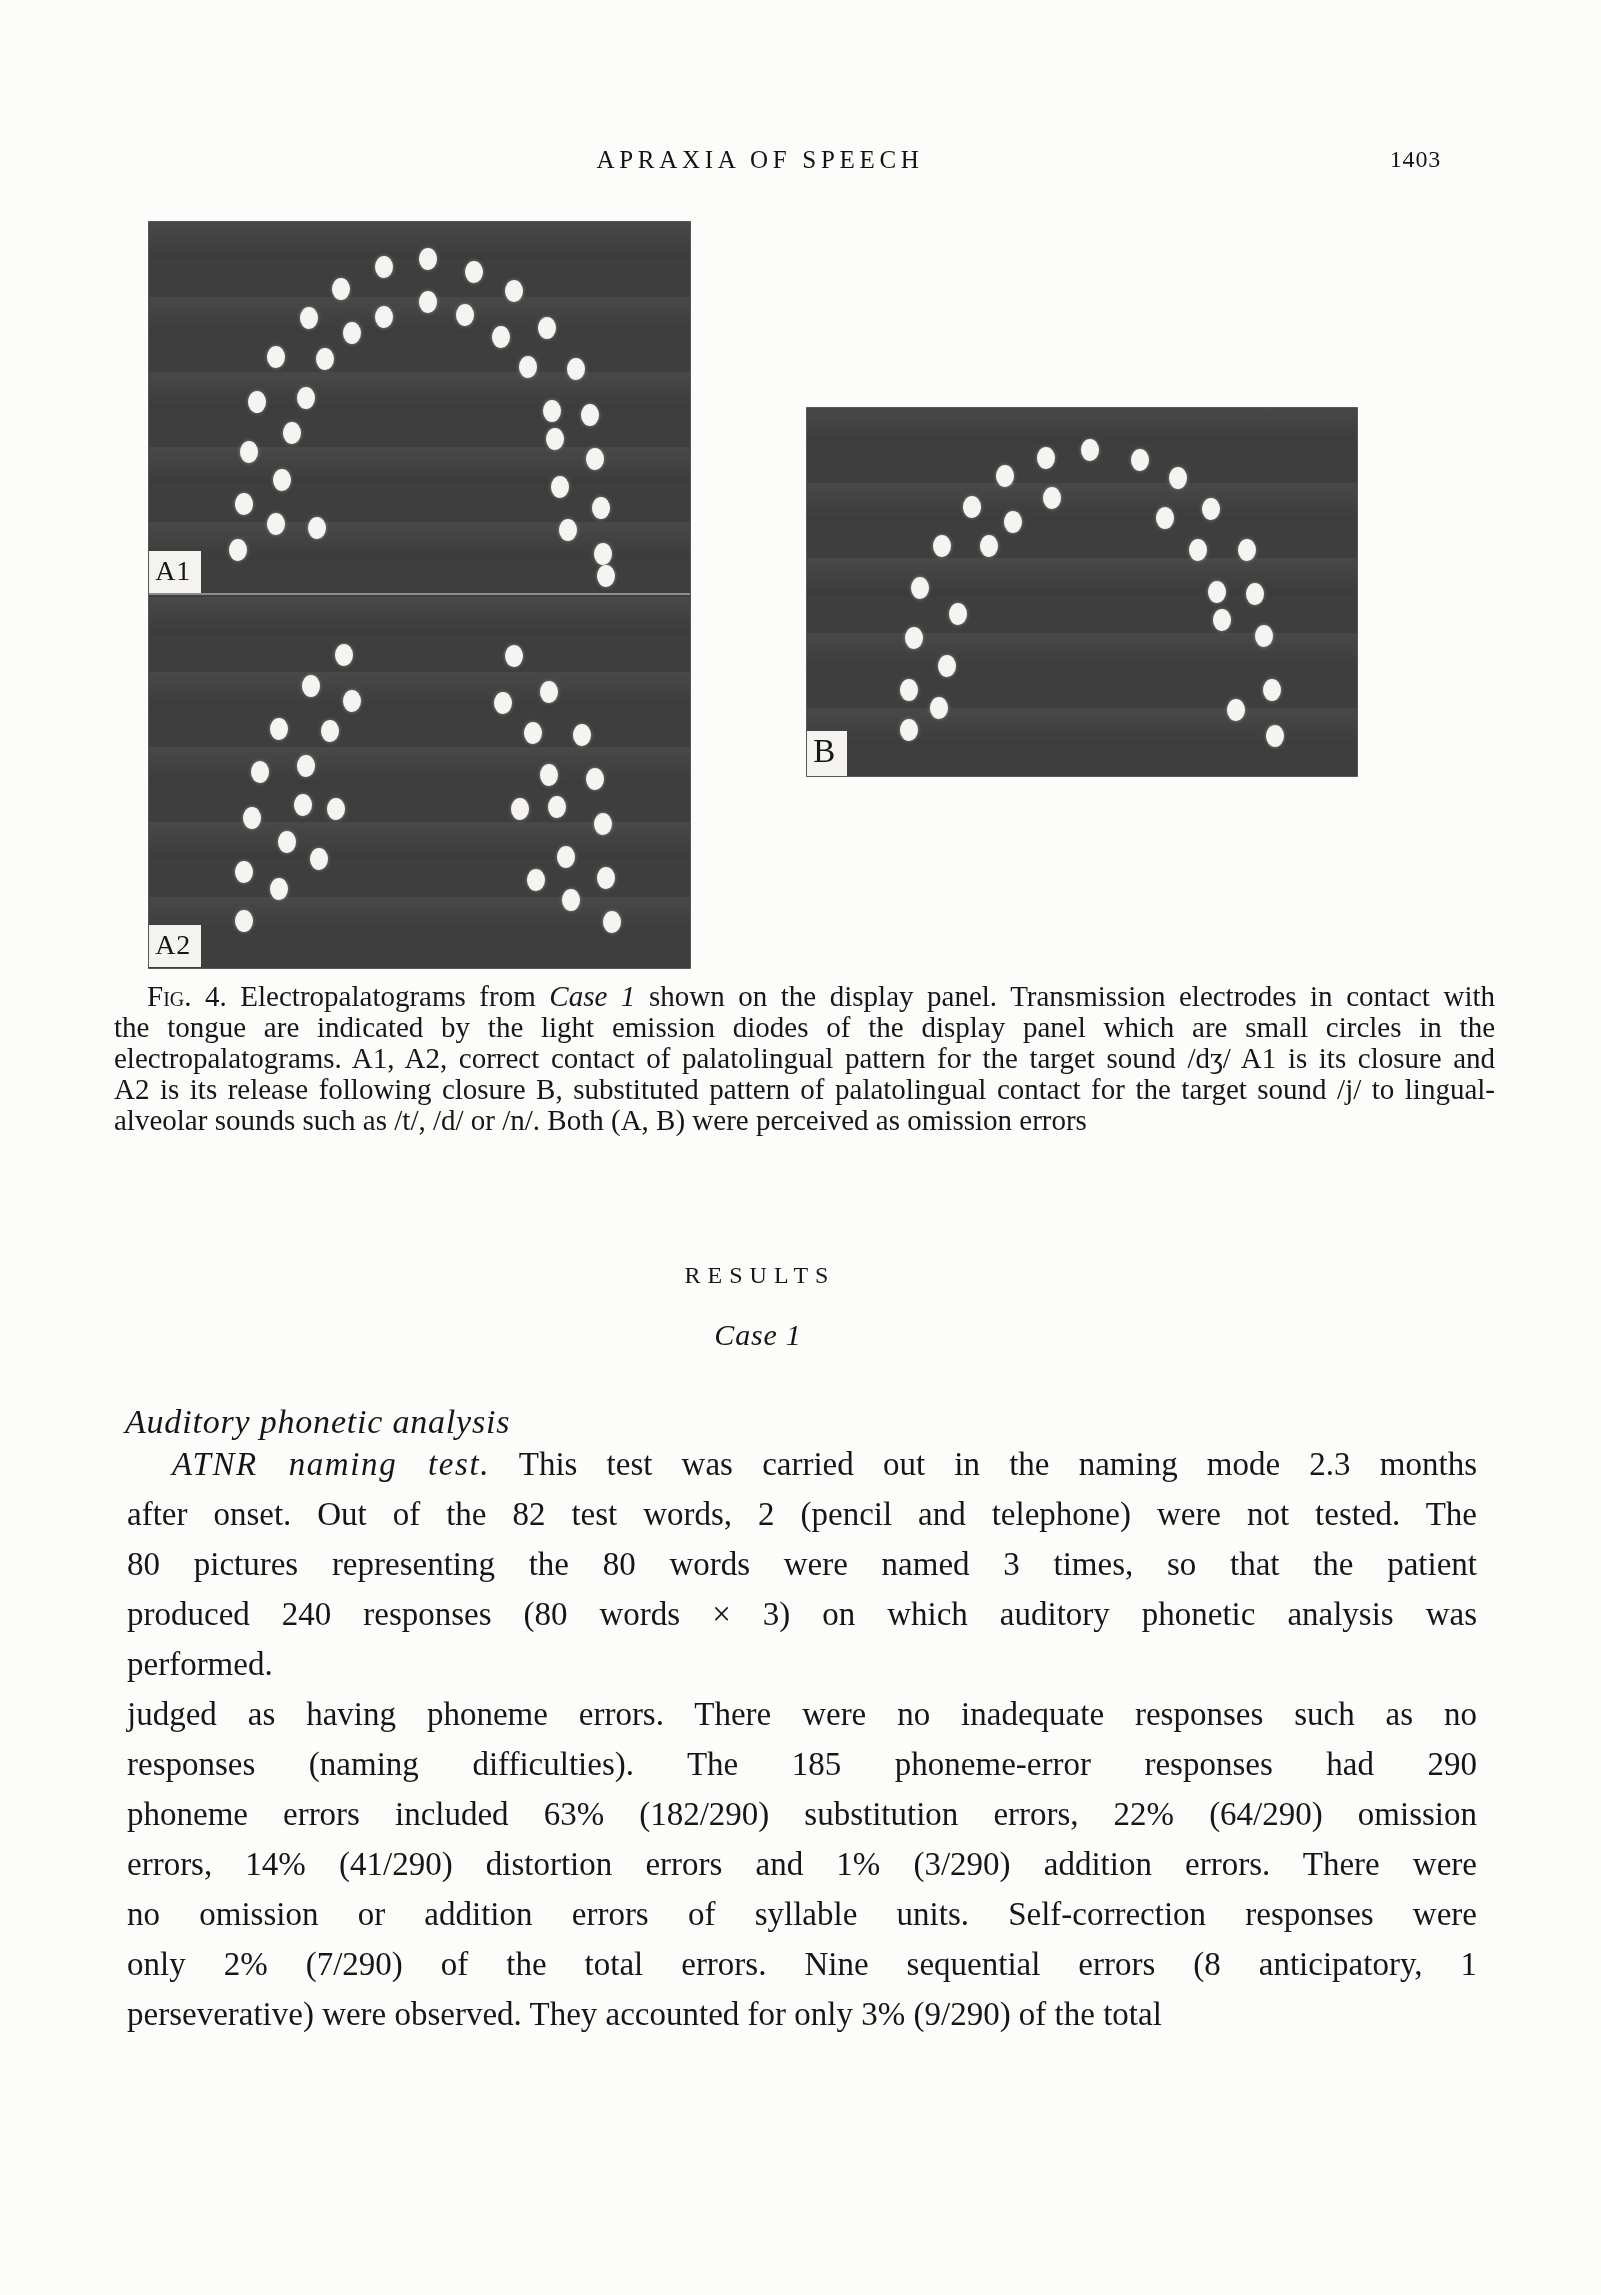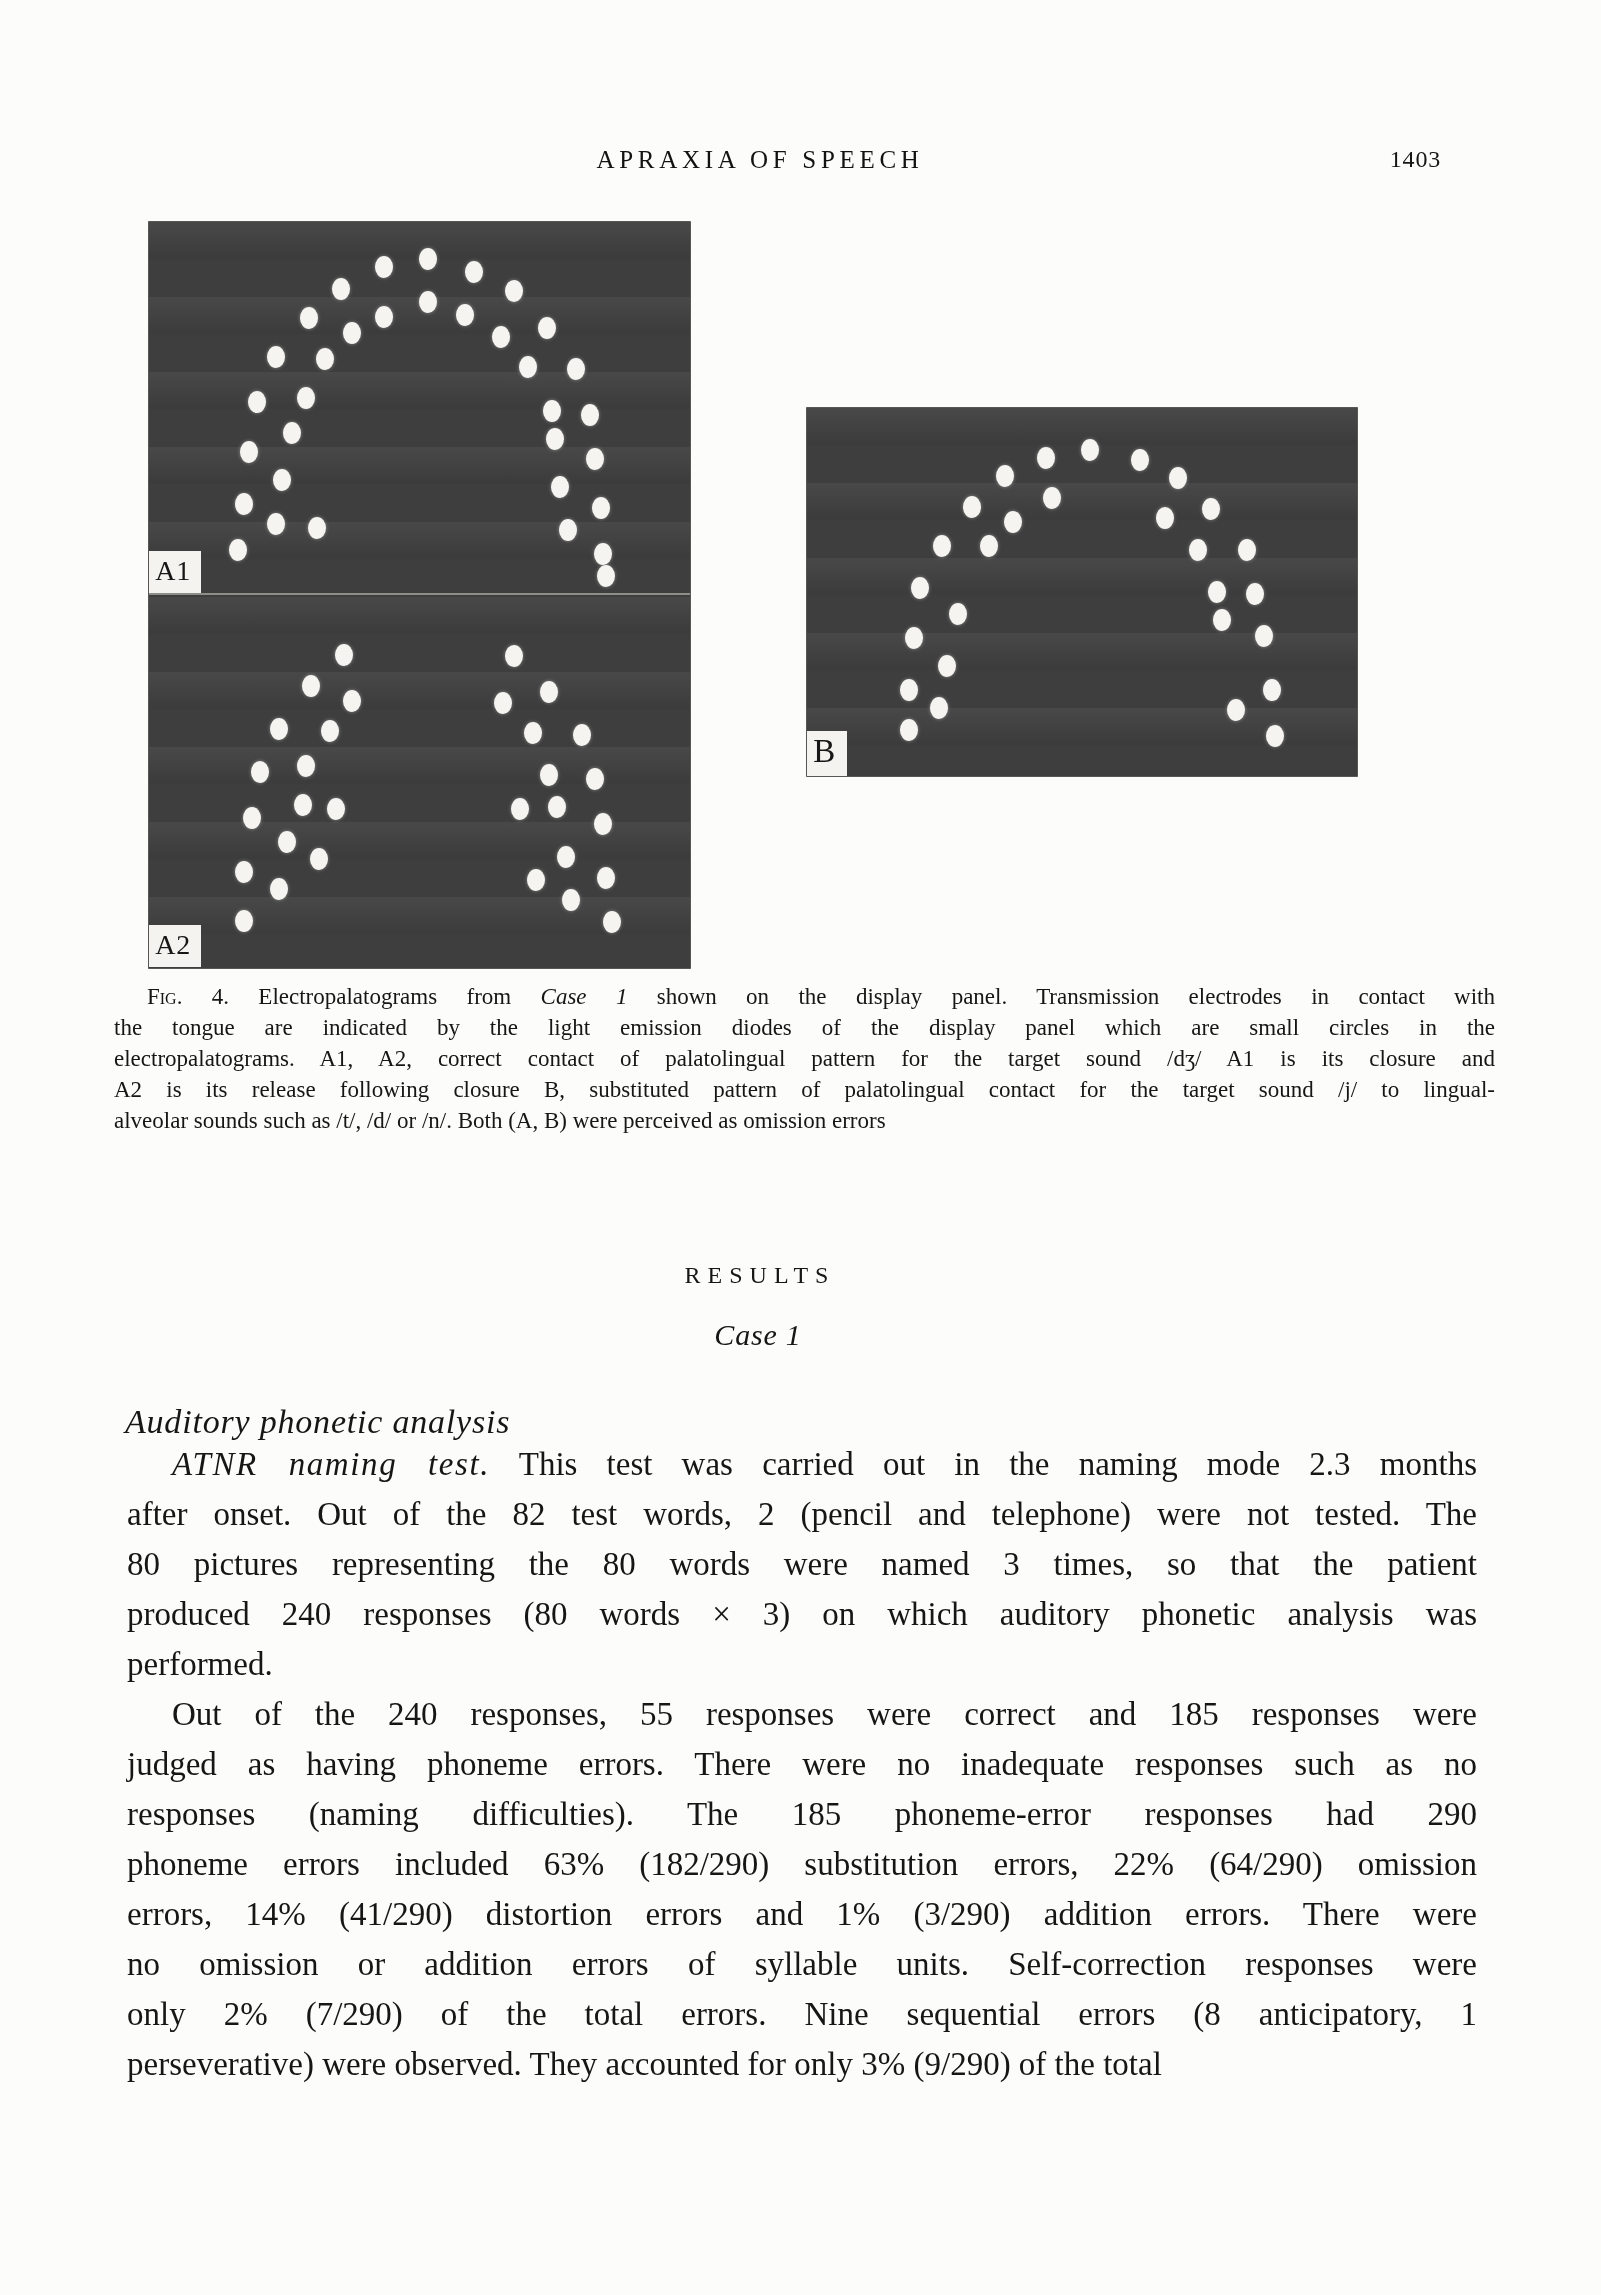--- a/index.html
+++ b/index.html
@@ -53,21 +53,21 @@
   .dot{
     position:absolute;
     width:18px;height:22px;border-radius:50%;
     background:var(--dot,#f5f4f0);
     box-shadow:0 0 3.1px 0.8px rgba(255,255,255,0.25);
     transform:translate(-50%,-50%);
   }
   
   .caption{
     position:absolute;left:114px;top:981px;width:1381px;
-    font-size:23px;line-height:31px;
+    font-size:29px;line-height:31px;
   }
   .cap-line{white-space:normal;}
   .jline{text-align:justify;text-align-last:justify;text-justify:inter-word;}
   .cap-first{padding-left:33px;}
   .sc{font-variant:small-caps;}
   .it{font-style:italic;}
   
   .results-heading{
     position:absolute;top:1262px;left:0;width:1520px;margin:0;
     text-align:center;font-weight:normal;
@@ -216,21 +216,20 @@
   <h2 class="results-heading">RESULTS</h2>
   <h3 class="case-heading">Case 1</h3>
   <h4 class="subsection-heading">Auditory phonetic analysis</h4>
 
   <div class="body-text">
     <div class="bline jline indent"><span class="it atnr">ATNR naming test.</span><span> This test was carried out in the naming mode 2.3 months</span></div>
     <div class="bline jline">after onset. Out of the 82 test words, 2 (pencil and telephone) were not tested. The</div>
     <div class="bline jline">80 pictures representing the 80 words were named 3 times, so that the patient</div>
     <div class="bline jline">produced 240 responses (80 words × 3) on which auditory phonetic analysis was</div>
     <div class="bline">performed.</div>
-    <div class="bline jline indent">Out of the 240 responses, 55 responses were correct and 185 responses were</div>
     <div class="bline jline">judged as having phoneme errors. There were no inadequate responses such as no</div>
     <div class="bline jline">responses (naming difficulties). The 185 phoneme-error responses had 290</div>
     <div class="bline jline">phoneme errors included 63% (182/290) substitution errors, 22% (64/290) omission</div>
     <div class="bline jline">errors, 14% (41/290) distortion errors and 1% (3/290) addition errors. There were</div>
     <div class="bline jline">no omission or addition errors of syllable units. Self-correction responses were</div>
     <div class="bline jline">only 2% (7/290) of the total errors. Nine sequential errors (8 anticipatory, 1</div>
     <div class="bline">perseverative) were observed. They accounted for only 3% (9/290) of the total</div>
   </div>
 
 </div>

